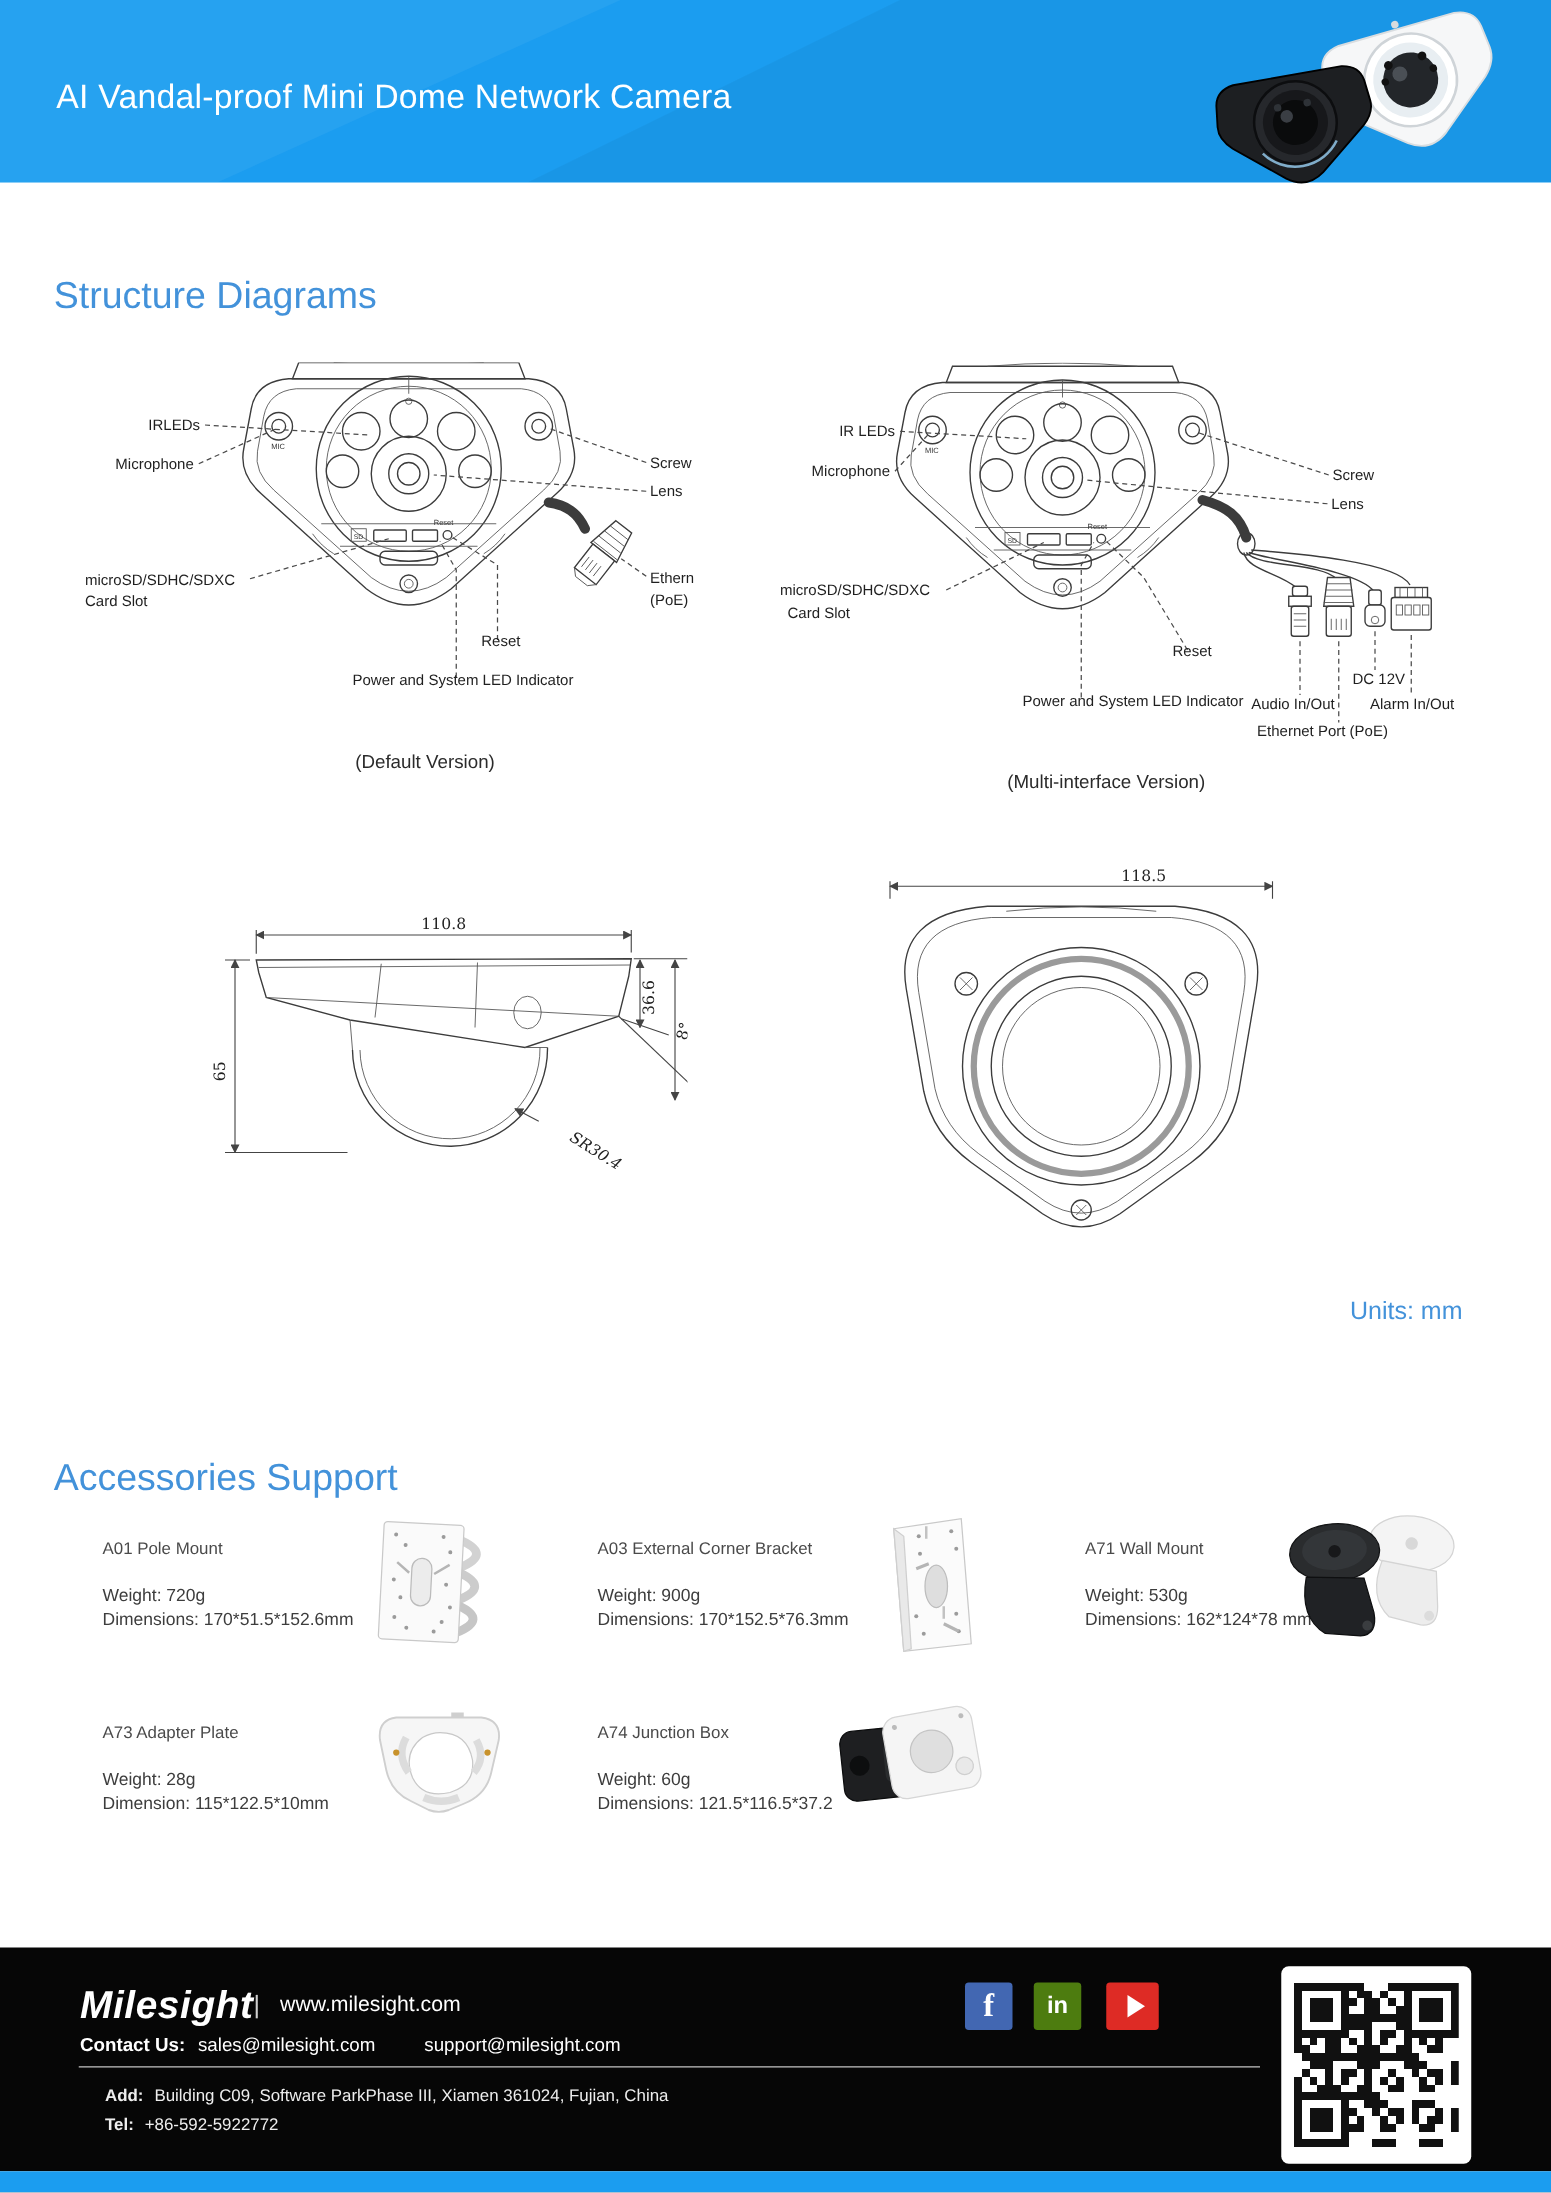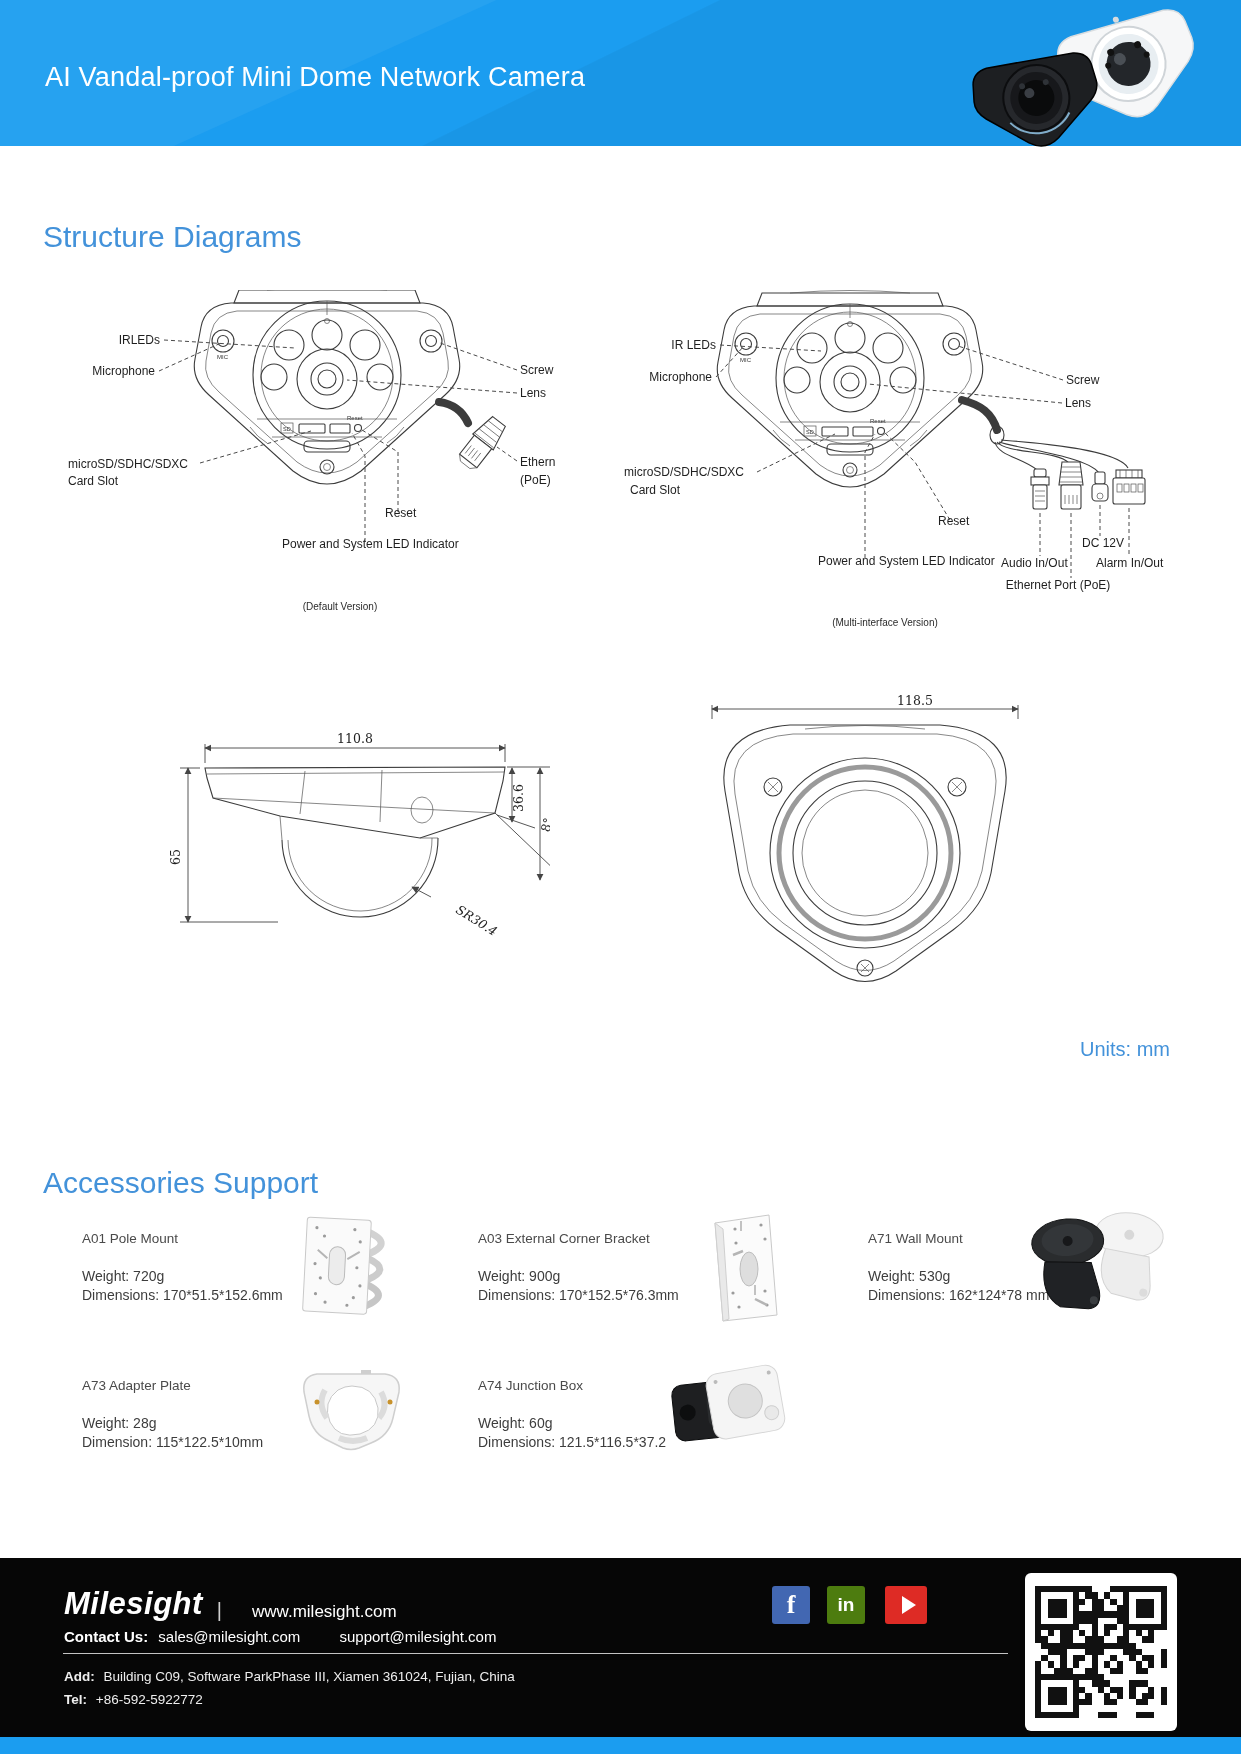--- a/index.html
+++ b/index.html
@@ -7,47 +7,47 @@
         font-family:"Liberation Sans",sans-serif;overflow:hidden;}
   .abs{position:absolute;}
   
   .hdr{left:0;top:0;width:1241px;height:146px;background:#1b9df0;overflow:hidden;}
   .hdr .facet1{position:absolute;left:0;top:0;width:100%;height:100%;
       background:rgba(255,255,255,.05);clip-path:polygon(0 0,40% 0,14% 100%,0 100%);}
   .hdr .facet2{position:absolute;left:0;top:0;width:100%;height:100%;
       background:rgba(0,0,0,.04);clip-path:polygon(58% 0,100% 0,100% 100%,34% 100%);}
   .hdr-title{left:45px;top:62px;color:#ffffff;font-size:27px;letter-spacing:.2px;}
   .sec-head{color:#4392da;font-size:30px;font-weight:500;}
-  .caption{font-size:10px;color:#2b2b2b;text-align:center;}
+  .caption{font-size:15px;color:#2b2b2b;text-align:center;}
   .units{color:#4392da;font-size:20px;}
   
   svg text.lbl{font-family:"Liberation Sans",sans-serif;font-size:12px;fill:#1f1f1f;}
   svg text.tiny{font-family:"Liberation Sans",sans-serif;fill:#333;}
   svg .lead{stroke:#4a4a4a;stroke-width:1;stroke-dasharray:4 3;fill:none;}
   svg .art{stroke:#3c3c3c;fill:none;stroke-width:1.1;}
   svg .thin{stroke:#555;fill:none;stroke-width:.7;}
   svg .dim{stroke:#444;stroke-width:.9;fill:none;}
   svg text.dimt{font-family:"DejaVu Serif",serif;font-size:12.5px;fill:#222;}
   
   .acc-name{font-size:13.5px;color:#4a4a4a;}
   .acc-weight{font-size:14px;color:#3d3d3d;margin-top:22px;}
   .acc-dims{font-size:14px;color:#3d3d3d;margin-top:3px;}
   
   .foot{left:0;top:1558px;width:1241px;height:179px;background:#060606;color:#fff;}
-  .logo-row{position:absolute;left:64px;top:1586px;display:flex;align-items:flex-end;gap:14px;color:#fff;}
+  .logo-row{position:absolute;left:64px;top:1586px;display:flex;align-items:center;color:#fff;}
   .logo{font-size:31px;font-style:italic;font-weight:bold;letter-spacing:.5px;}
   .logo-sep{font-size:20px;color:#cfcfcf;font-weight:200;}
   .site{font-size:17px;margin-left:16px;}
   .contact{left:64px;top:1628px;font-size:15px;color:#fff;}
   .contact b{font-weight:bold;margin-right:6px;}
   .contact .em{margin-right:35px;}
   .divline{left:63px;top:1653px;width:945px;height:1px;background:#c3c3c3;}
   .addr{left:64px;top:1669px;font-size:13.5px;color:#eee;}
   .tel{left:64px;top:1692px;font-size:13.5px;color:#eee;}
-  .addr b,.tel b{margin-right:5px;}
+  .addr b,.tel b{margin-right:5px;margin-left:20px;}
   .soc{position:absolute;top:1586px;width:38px;height:38px;border-radius:3px;
        display:flex;align-items:center;justify-content:center;color:#fff;}
   .qrcard{left:1025px;top:1573px;width:152px;height:158px;background:#fff;border-radius:6px;
           display:flex;align-items:center;justify-content:center;}
   .bluebar{left:0;top:1737px;width:1241px;height:17px;background:#1b9df0;}
 </style>
 </head>
 <body>
 
 <div class="page">

